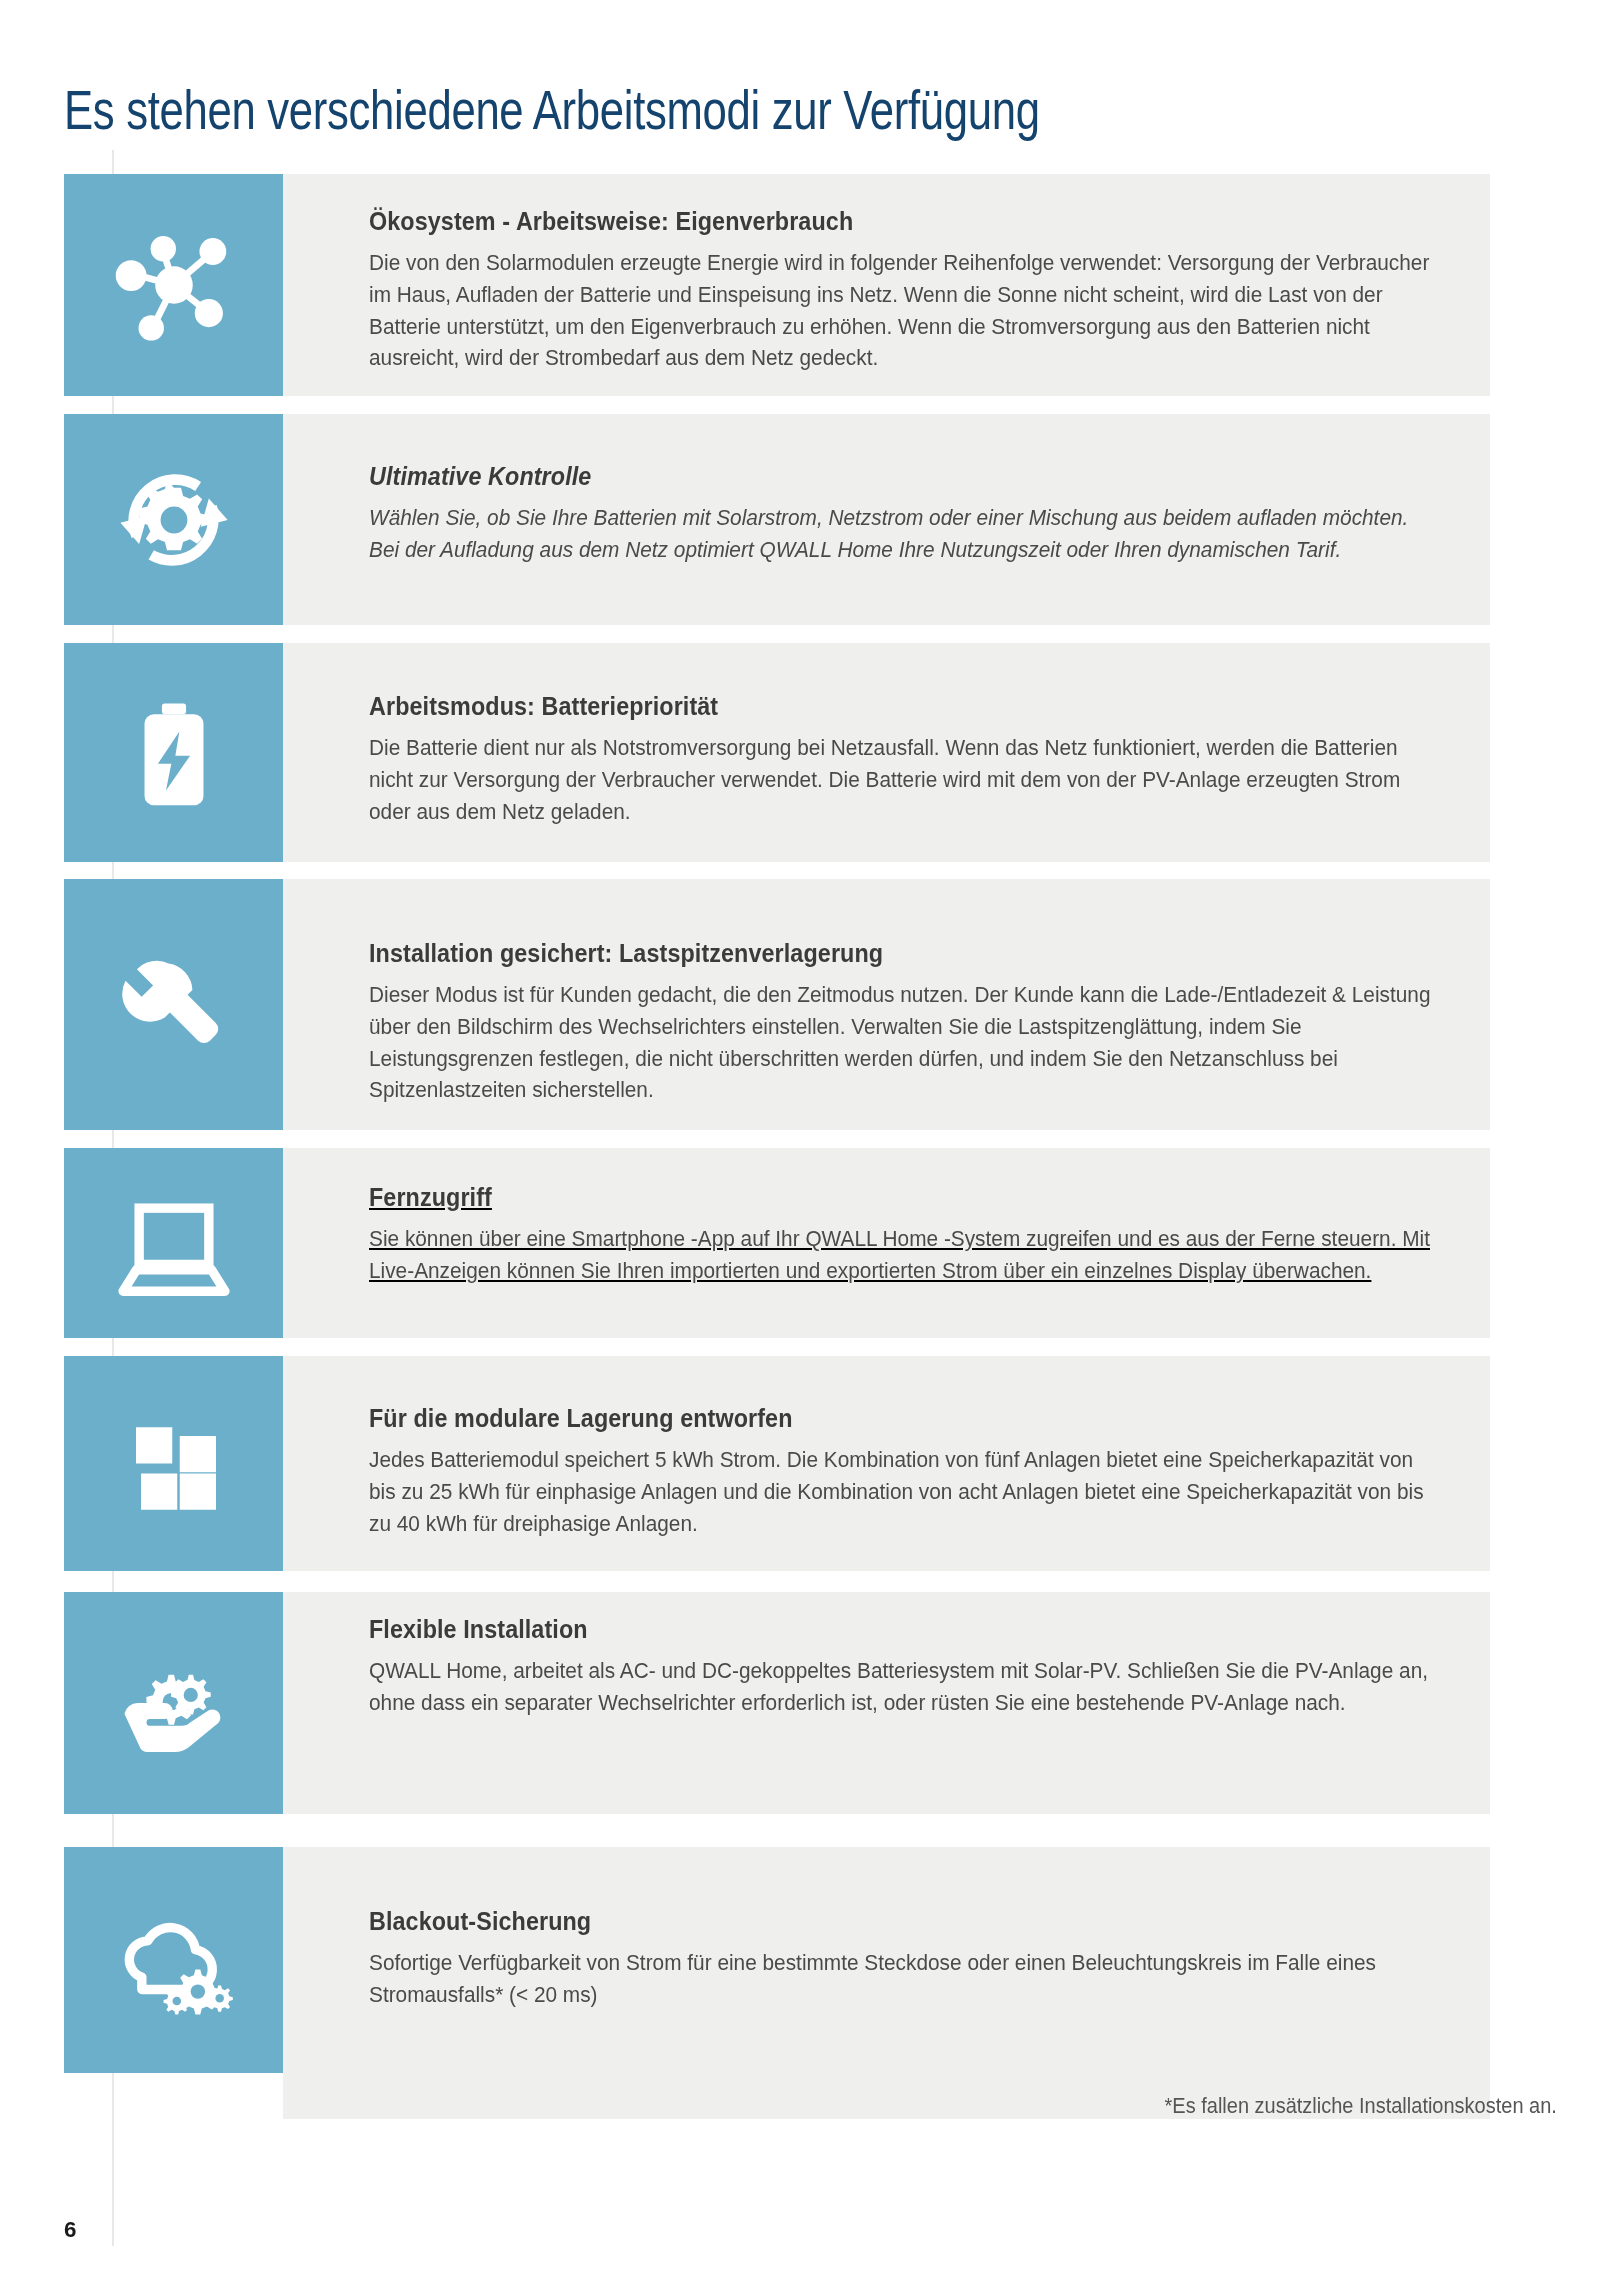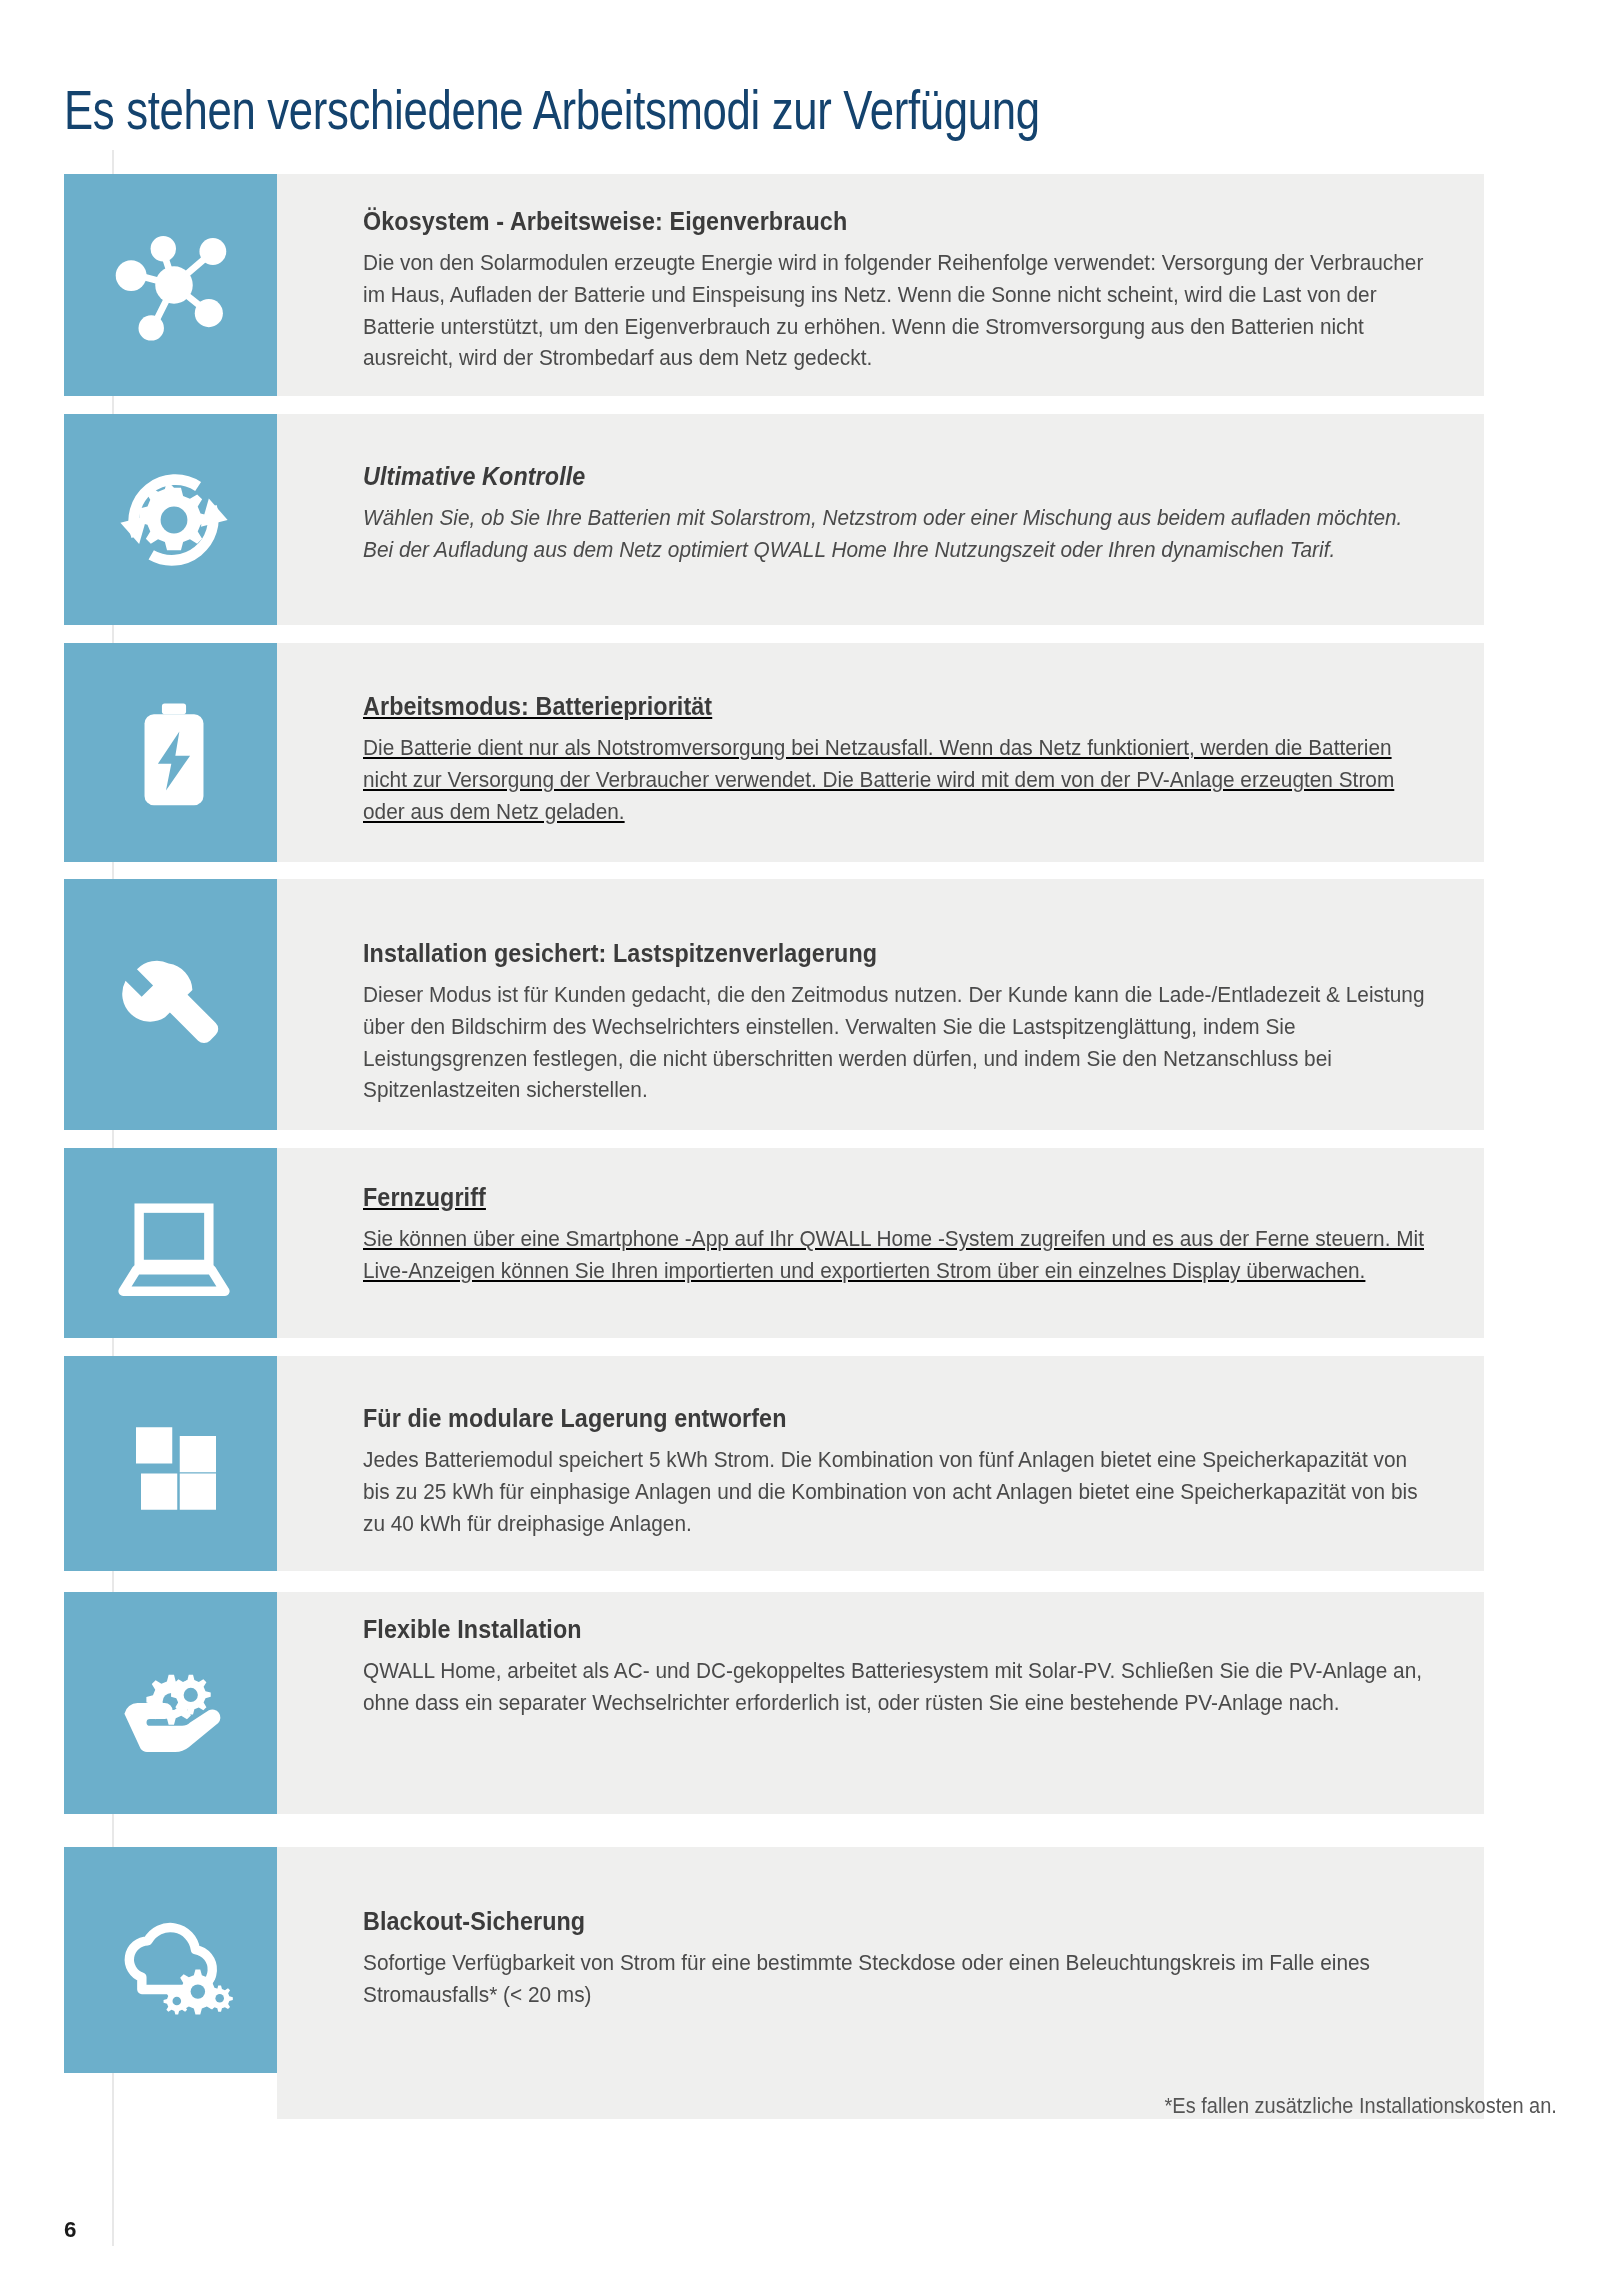--- a/index.html
+++ b/index.html
@@ -27,21 +27,21 @@
   
   .rows{position:absolute;left:0;top:0;width:1621px;}
   .row{position:absolute;left:64px;}
   .icon-tile{
     position:absolute;left:0;top:0;
     width:219px;
     background:#6CAFCB;
     display:flex;align-items:center;justify-content:center;
   }
   .panel{
-    position:absolute;left:213px;
+    position:absolute;left:219px;
     background:#EFEFEE;
     box-sizing:border-box;
   }
   .panel-inner{
     padding-left:86px;padding-right:50px;
     box-sizing:border-box;
   }
   .row-title{
     font-family:"Liberation Sans", sans-serif;
     font-weight:700;
@@ -154,21 +154,21 @@
       <div class="icon-tile" style="height:219px;">
         <span>
           <svg width="134" height="134" viewBox="0 0 100 100">
             <rect x="41" y="13" width="18" height="8" rx="2" fill="#ffffff"></rect>
             <rect x="28" y="21" width="44" height="68" rx="7" fill="#ffffff"></rect>
             <polygon points="54,34 38,58 48,58 44,78 62,52 51,52" fill="#6CAFCB"></polygon>
           </svg>
         </span>
       </div>
       <div class="panel" style="width:1207px;height:219px;">
-        <div class="panel-inner" style="padding-top:48px;text-decoration:underline;">
+        <div class="panel-inner" style="padding-top:48px;">
           <div class="row-title">Arbeitsmodus: Batteriepriorität</div>
           <div class="row-body">Die Batterie dient nur als Notstromversorgung bei Netzausfall. Wenn das Netz funktioniert, werden die Batterien nicht zur Versorgung der Verbraucher verwendet. Die Batterie wird mit dem von der PV-Anlage erzeugten Strom oder aus dem Netz geladen.</div>
         </div>
       </div>
     </div>
 
     <div class="row" style="top:879px;width:1426px;height:251px;">
       <div class="icon-tile" style="height:251px;">
         <span>
           <svg width="139" height="139" viewBox="0 0 100 100">

